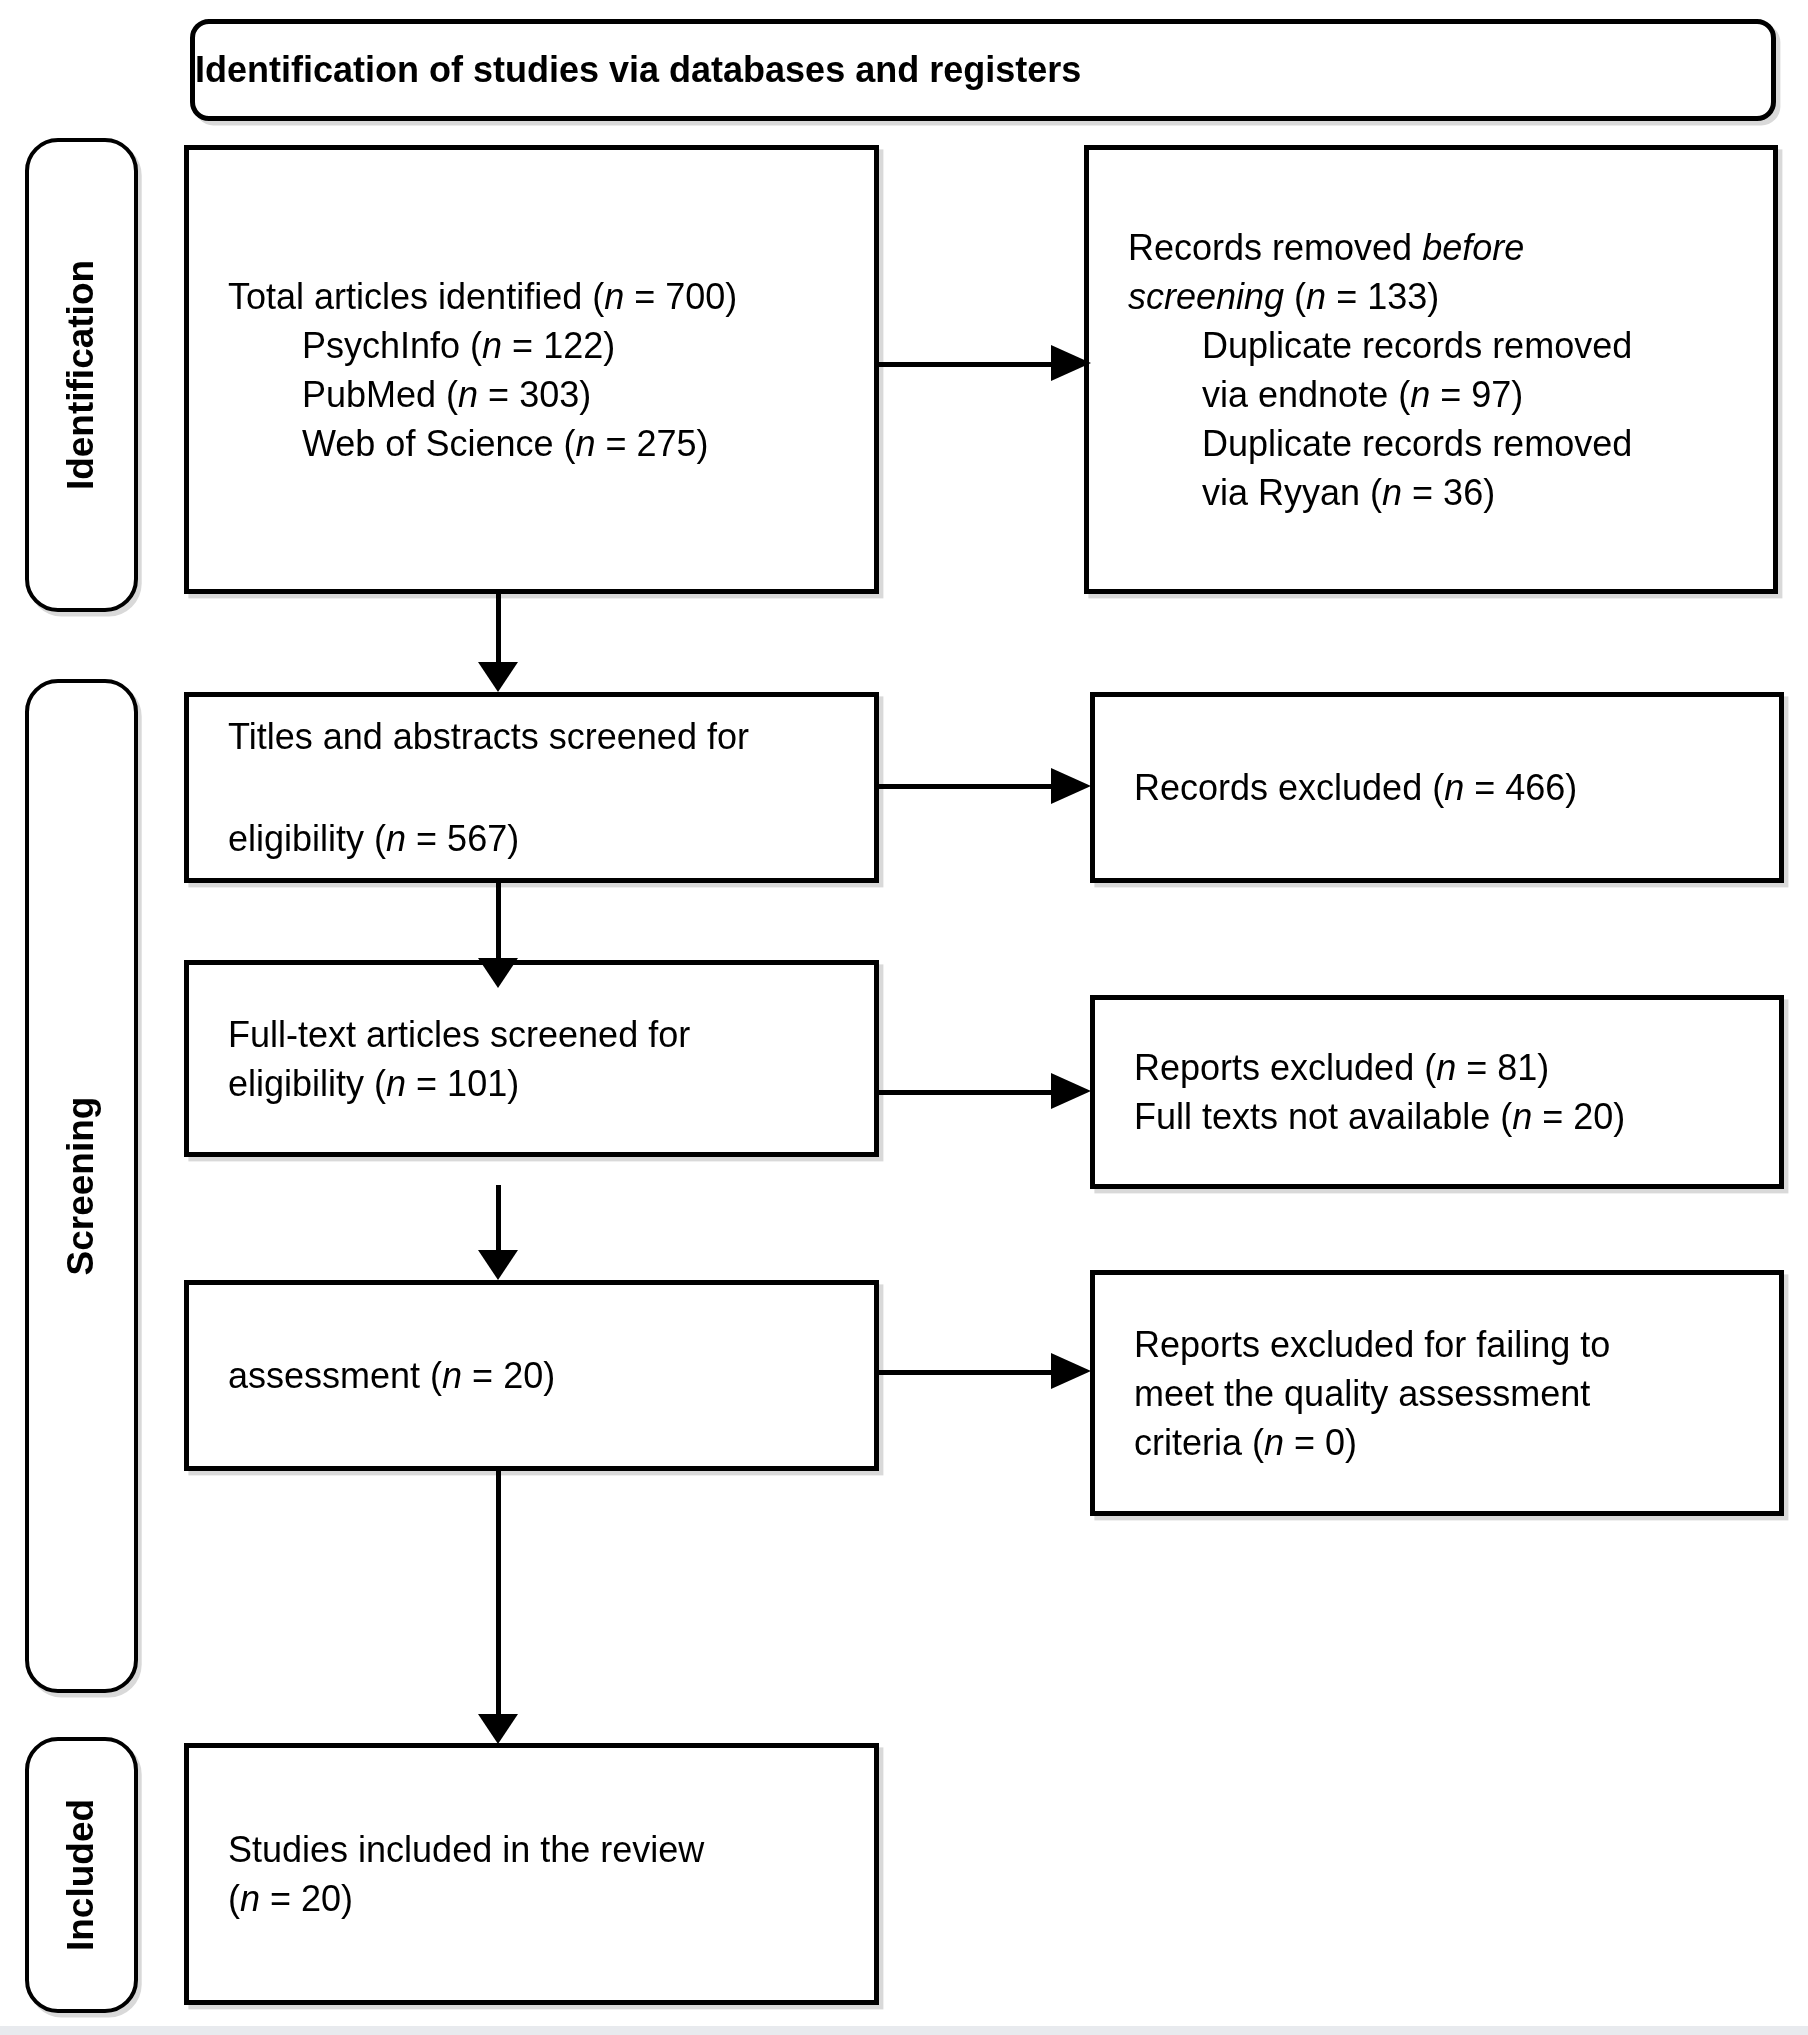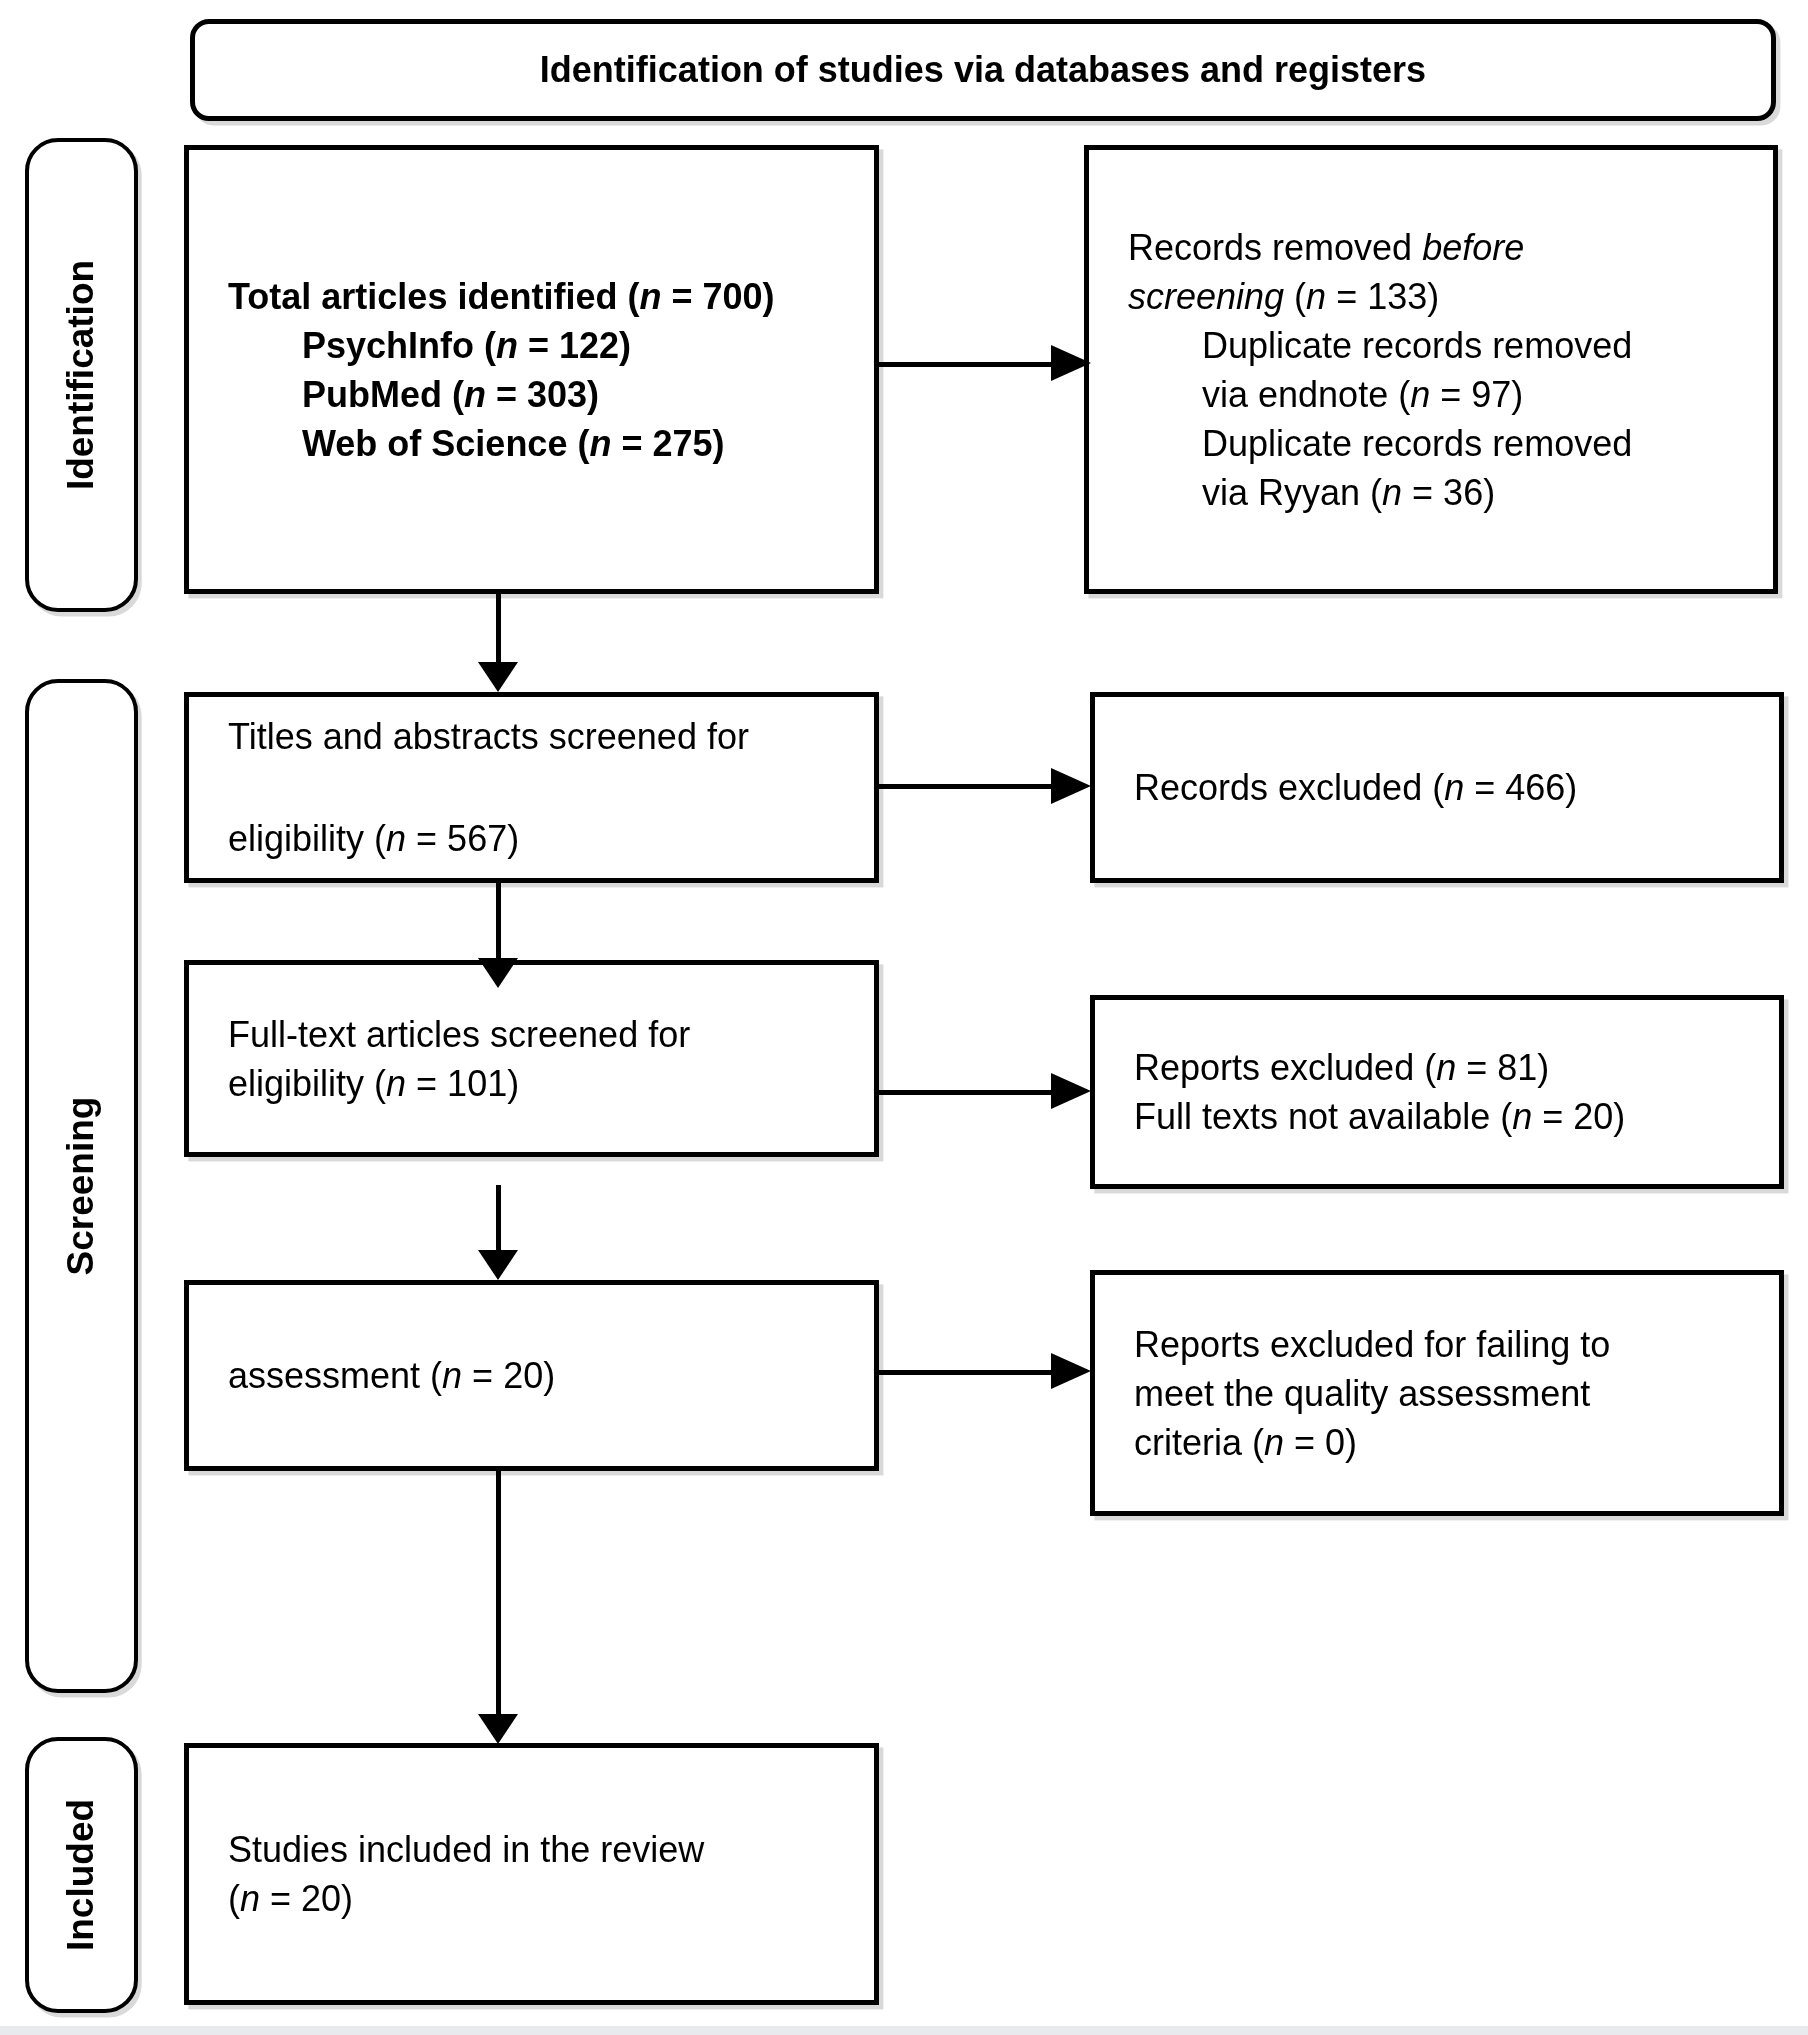--- a/index.html
+++ b/index.html
@@ -16,21 +16,21 @@
   
   .title-box {
     position: absolute;
     left: 190px; top: 19px;
     width: 1586px; height: 102px;
     border: 5.2px solid #000;
     border-radius: 19px;
     background: #fff;
     box-shadow: 4.4px 4.4px 0 #d9d9d9;
     box-sizing: border-box;
-    display: flex; align-items: center; justify-content: center;
+    display: flex; align-items: center; 
     font-weight: bold; font-size: 36px;
   }
 
   
   .stage {
     position: absolute;
     left: 24.5px; width: 113px;
     border: 4.4px solid #000;
     border-radius: 33px;
     background: #fff;
@@ -58,21 +58,21 @@
     padding: 15px 21px 15px 39px;
   }
   .fbox p {
     margin: 0;
     font-size: 36px;
     line-height: 49px;
     white-space: nowrap;
   }
   .fbox p.indent-1 { padding-left: 74px; }
 
-  .box-identified          { left: 184px;  top: 145px;  width: 695px; height: 449px; font-weight: bold; }
+  .box-identified          { left: 184px;  top: 145px;  width: 695px; height: 449px; }
   .box-removed-before      { left: 1084px; top: 145px;  width: 694px; height: 449px; }
   .box-titles-screened     { left: 184px;  top: 692px;  width: 695px; height: 191px; justify-content: space-between; }
   .box-records-excluded    { left: 1090px; top: 692px;  width: 694px; height: 191px; }
   .box-fulltext-screened   { left: 184px;  top: 960px; width: 695px; height: 197px; }
   .box-reports-excluded    { left: 1090px; top: 995px; width: 694px; height: 194px; }
   .box-quality-reviewed    { left: 184px;  top: 1280px; width: 695px; height: 191px; }
   .box-quality-excluded    { left: 1090px; top: 1270px; width: 694px; height: 246px; }
   .box-included-studies    { left: 184px;  top: 1743px; width: 695px; height: 262px; }
 
   

